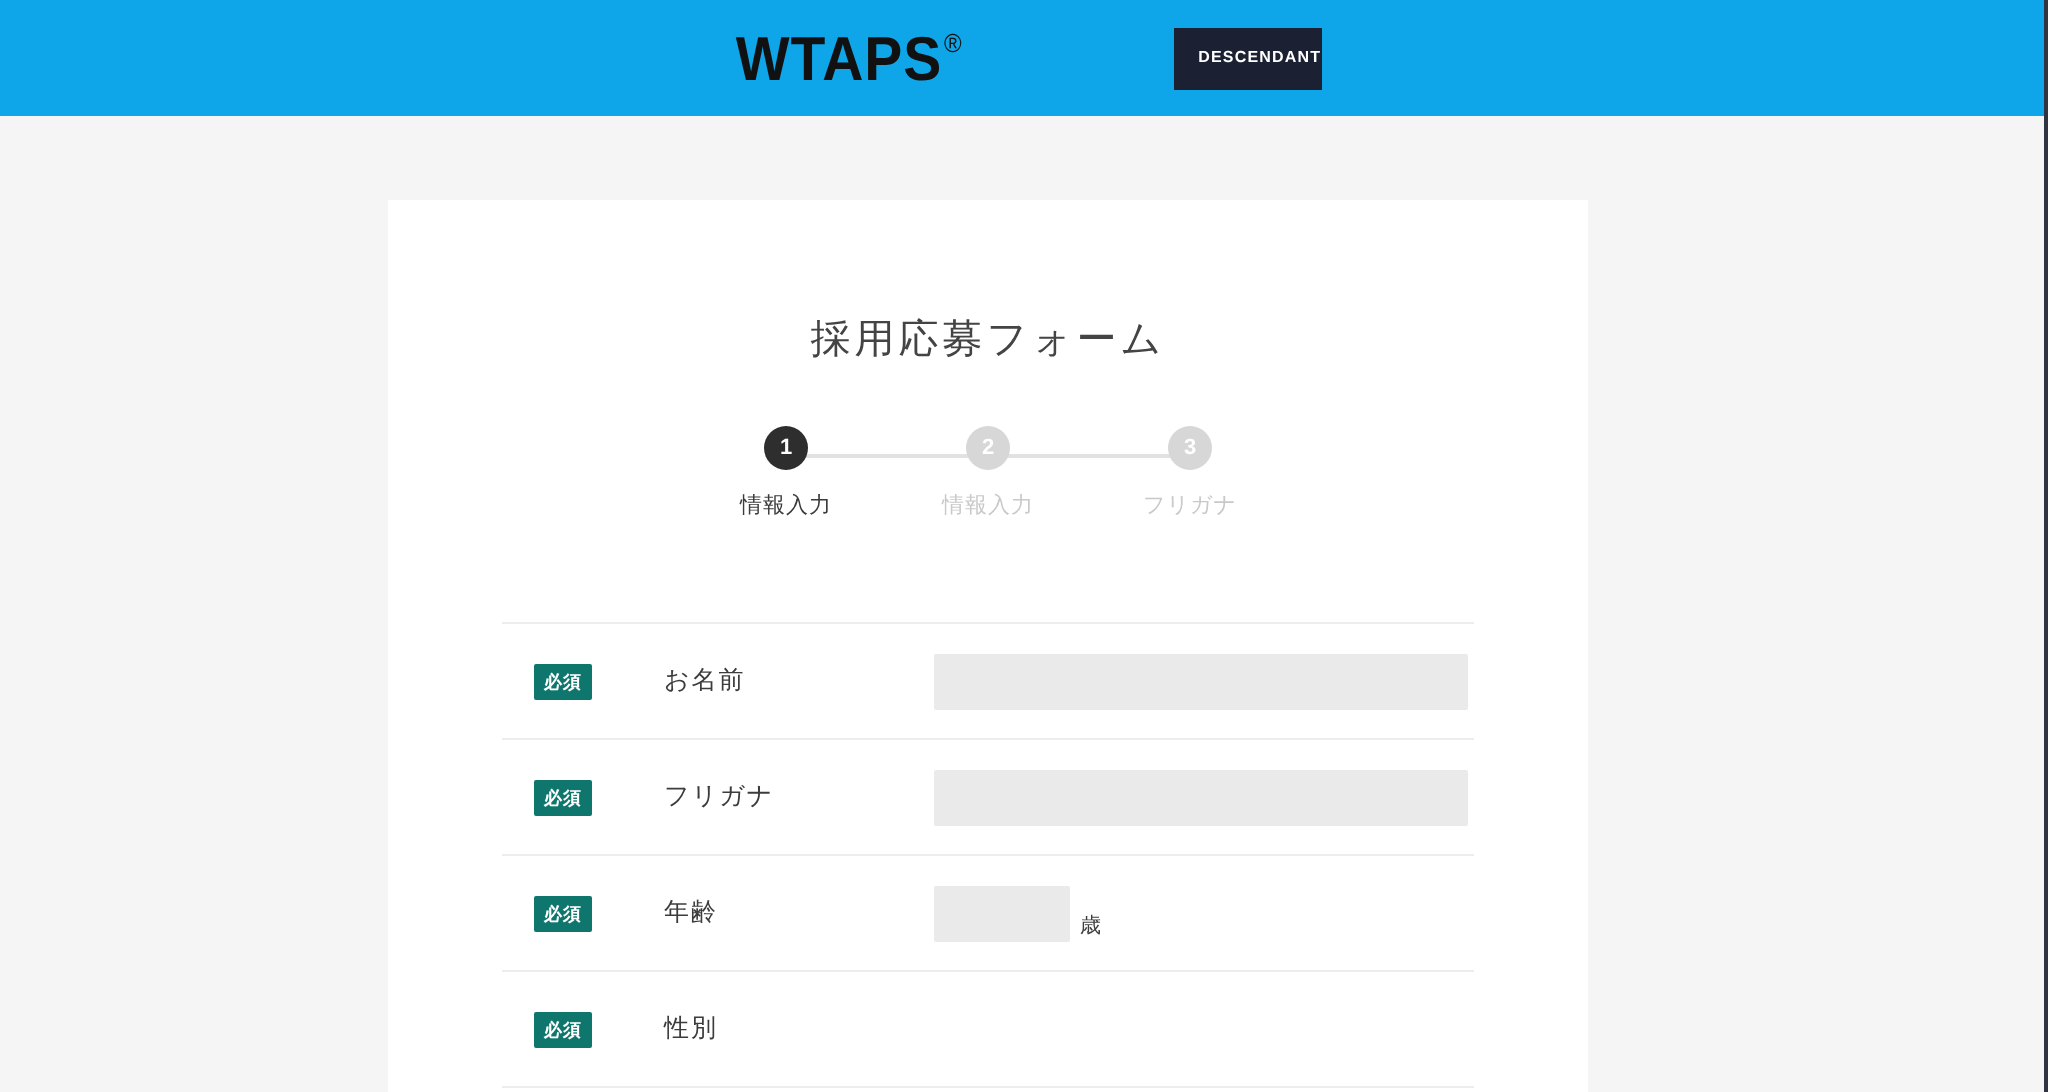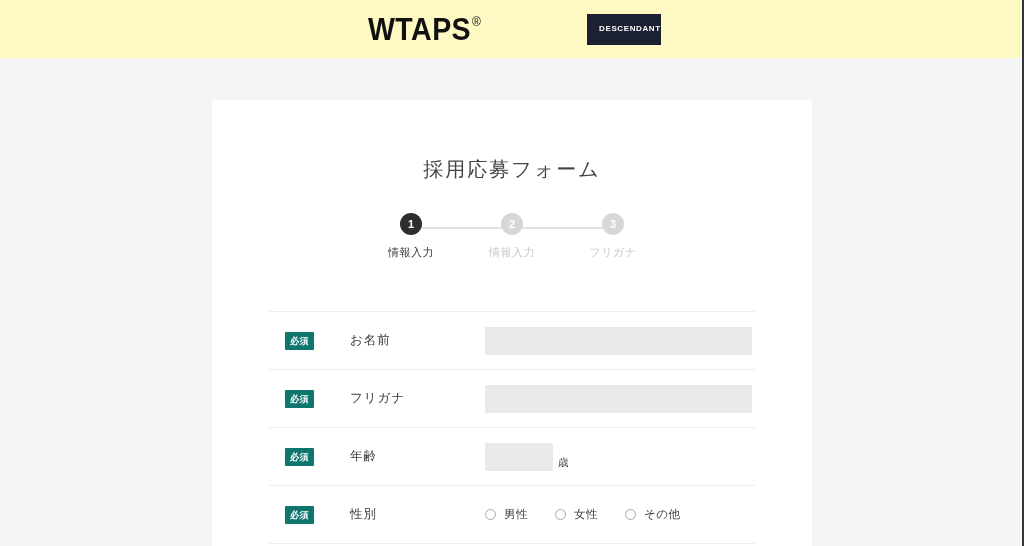--- a/index.html
+++ b/index.html
@@ -14,21 +14,21 @@
     background: #f5f5f5;
     font-family: "Liberation Sans", "DejaVu Sans", sans-serif;
     color: #3c3c3c;
     position: relative;
   }
 
   
   .site-header {
     height: 58px;
     width: 100%;
-    background: #fef9c3;
+    background: #0ea5e9;
     display: flex;
     align-items: center;
     justify-content: center;
     gap: 0;
   }
 
   .brand-row {
     display: flex;
     align-items: center;
     justify-content: center;
@@ -86,21 +86,21 @@
 
   
   .page-body {
     position: relative;
     width: 100%;
     height: 488px;
   }
 
   .form-card {
     position: absolute;
-    left: 212px;
+    left: 194px;
     top: 42px;           
     width: 600px;
     min-height: 446px;
     background: #ffffff;
   }
 
   .form-title {
     text-align: center;
     font-size: 20px;
     font-weight: 500;
@@ -350,40 +350,20 @@
           <input class="text-input narrow" type="text" placeholder="" style="">
           <span class="unit-suffix">歳</span>
         </div>
       </div>
 
       <div class="form-row">
         <div class="row-label-cell">
           <span class="req-badge">必須</span>
           <span class="row-label">性別</span>
         </div>
-        <div class="row-field-cell">
-          <div class="radio-group">
-
-            <label class="radio-option">
-              <span class="radio-dot"></span>
-              <span class="radio-label">男性</span>
-            </label>
-
-            <label class="radio-option">
-              <span class="radio-dot"></span>
-              <span class="radio-label">女性</span>
-            </label>
-
-            <label class="radio-option">
-              <span class="radio-dot"></span>
-              <span class="radio-label">その他</span>
-            </label>
-
-          </div>
-        </div>
       </div>
 
     </div>
 
   </main>
 
 </div>
 
 <div class="edge-scrollbar"></div>
 

